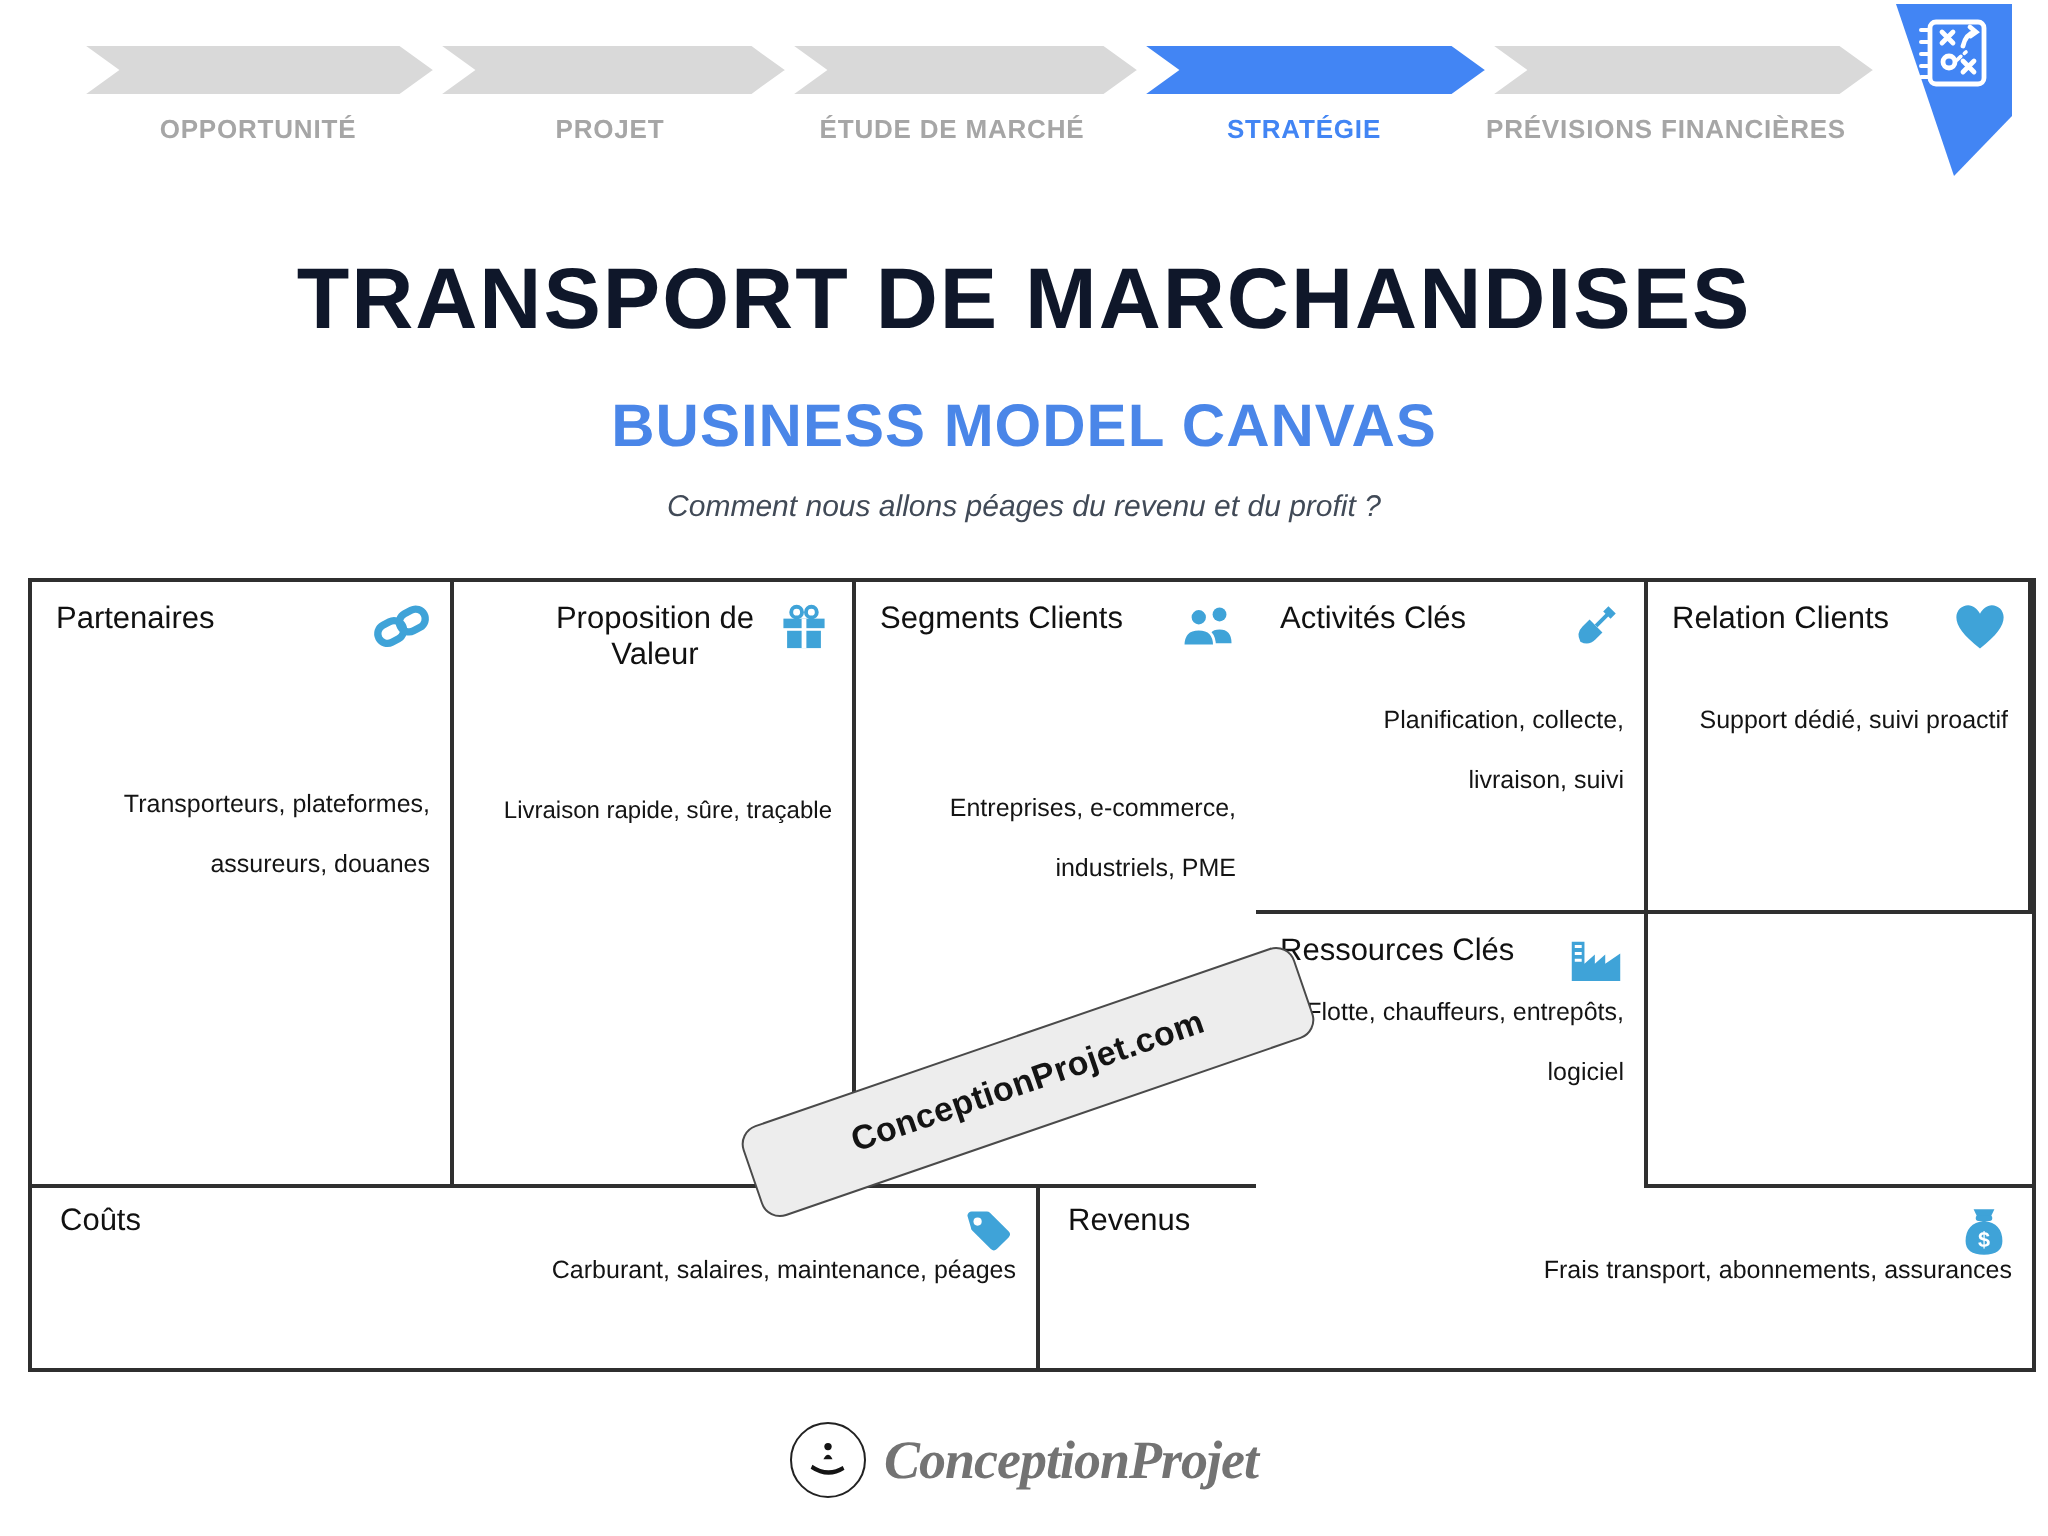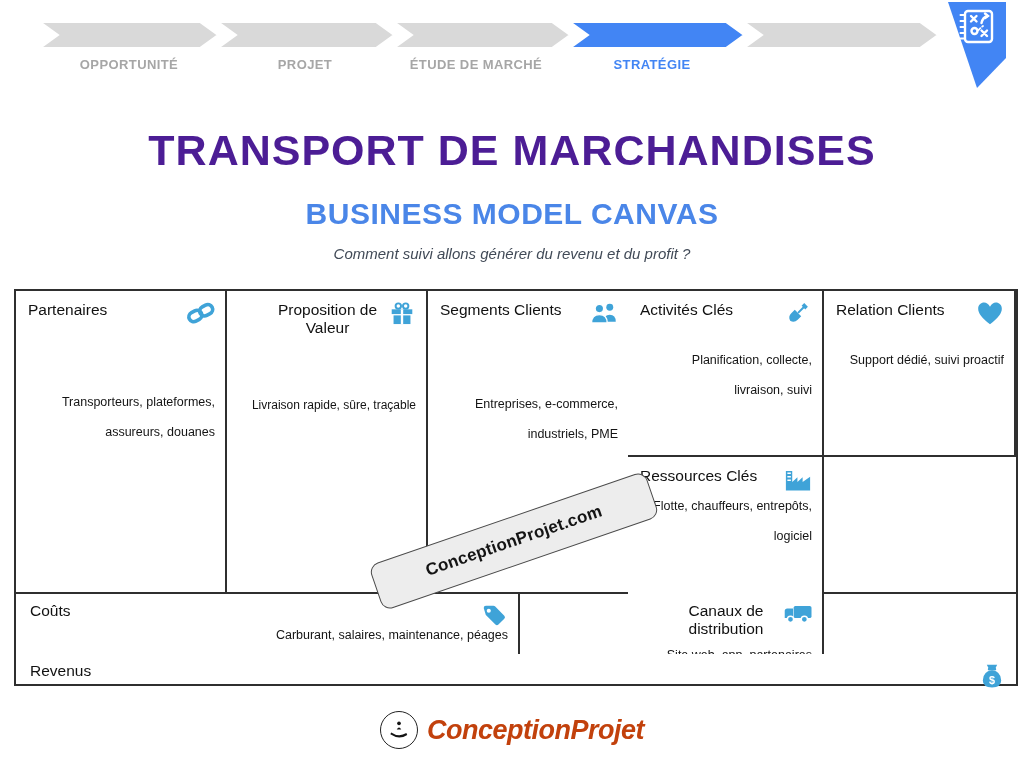--- a/index.html
+++ b/index.html
@@ -10,40 +10,40 @@
   .chevron-svg{position:absolute;left:38px;top:22px;}
   .chev{fill:#d9d9d9;stroke:#ffffff;stroke-width:2;}
   .chev.active{fill:#4285f4;}
   .step-label{position:absolute;top:57px;width:220px;text-align:center;
               font-size:13px;font-weight:bold;color:#a6a6a6;letter-spacing:.4px;}
   .step-label.active{color:#4285f4;}
   .badge{position:absolute;left:948px;top:2px;width:58px;height:88px;}
 
   
   .title{position:absolute;left:0;top:126px;width:1024px;text-align:center;
-         font-size:43px;font-weight:bold;color:#4c1d95;letter-spacing:1px;}
+         font-size:43px;font-weight:bold;color:#0f172a;letter-spacing:1px;}
   .subtitle{position:absolute;left:0;top:197px;width:1024px;text-align:center;
             font-size:30px;font-weight:bold;color:#4a86e8;letter-spacing:.5px;}
   .tagline{position:absolute;left:0;top:245px;width:1024px;text-align:center;
            font-size:15px;font-style:italic;color:#414a57;}
 
   
   .canvas{position:absolute;left:14px;top:289px;width:1004px;height:397px;
           border:2px solid #2f2f2f;box-sizing:border-box;background:#fff;}
   .top-grid{display:grid;grid-template-columns:211px 201px 200px 196px 192px;
             grid-template-rows:166px 135px;height:301px;}
   .cell{position:relative;padding:10px 10px 6px 12px;box-sizing:border-box;background:#fff;}
   .b-right{border-right:2px solid #2f2f2f;}
   .b-bottom{border-bottom:2px solid #2f2f2f;}
   .span2{grid-row:1 / span 2;}
   .cell-title{font-size:15.5px;color:#111;}
   .cell-title.centered{display:block;text-align:center;margin:0 auto;}
   .cell-icon{position:absolute;top:9px;right:9px;width:30px;height:26px;}
   .cell-body{font-size:12.5px;line-height:2.4;text-align:right;color:#141414;}
-  .bottom-row{display:flex;height:90px;border-top:2px solid #2f2f2f;flex-direction:column;}
+  .bottom-row{display:flex;height:90px;border-top:2px solid #2f2f2f;}
   .bcell{position:relative;padding:8px 10px 4px 14px;box-sizing:border-box;}
   .bcell .cell-body{margin-top:0;}
   .couts{width:504px;border-right:2px solid #2f2f2f;}
   .revenus{flex:1;}
 
   
   .m-partenaires{margin-top:68px;}
   .m-activites{margin-top:26px;}
   .m-proposition{margin-top:54px;font-size:12px;}
   .m-relation{margin-top:26px;}
@@ -57,58 +57,59 @@
   .watermark{position:absolute;left:368px;top:517px;width:290px;height:46px;
              background:#ededed;border:1.6px solid #4a4a4a;border-radius:10px;
              transform:rotate(-19deg);display:flex;align-items:center;justify-content:center;
              font-size:17px;font-weight:bold;color:#141414;z-index:5;letter-spacing:.2px;}
 
   
   .footer{position:absolute;left:0;top:711px;width:1024px;display:flex;
           align-items:center;justify-content:center;gap:9px;}
   .brand-circle{width:38px;height:38px;border:1.6px solid #222;border-radius:50%;
                 display:flex;align-items:center;justify-content:center;box-sizing:border-box;}
-  .brand-text{font-family:Liberation Sans, sans-serif;font-style:italic;font-weight:bold;
-              font-size:27px;color:#c2410c;letter-spacing:-.5px;}
+  .brand-text{font-family:Liberation Serif, serif;font-style:italic;font-weight:bold;
+              font-size:27px;color:#737373;letter-spacing:-.5px;}
 </style>
 </head>
 <body>
 
 <div class="page">
 
   <svg class="chevron-svg" width="904" height="26" viewBox="0 0 904 26">
     <polygon class="chev" points="2,0 162,0 180,13 162,26 2,26 20,13"></polygon>
     <polygon class="chev" points="180,0 338,0 356,13 338,26 180,26 198,13"></polygon>
     <polygon class="chev" points="356,0 514,0 532,13 514,26 356,26 374,13"></polygon>
     <polygon class="chev active" points="532,0 688,0 706,13 688,26 532,26 550,13"></polygon>
     <polygon class="chev" points="706,0 882,0 900,13 882,26 706,26 724,13"></polygon>
   </svg>
 
   <div class="step-label" style="left:19px;">OPPORTUNITÉ</div>
   <div class="step-label" style="left:195px;">PROJET</div>
   <div class="step-label" style="left:366px;">ÉTUDE DE MARCHÉ</div>
   <div class="step-label active" style="left:542px;">STRATÉGIE</div>
+  <div class="step-label" style="left:713px;width:240px;">PRÉVISIONS FINANCIÈRES</div>
 
   <svg class="badge" viewBox="0 0 58 88">
     <path d="M0 0 H58 V56 L29 86 Z" fill="#4285f4"></path>
     <g stroke="#fff" fill="none" stroke-width="2.4" stroke-linecap="round">
       <rect x="17" y="9" width="27" height="31" rx="3"></rect>
       <path d="M12.5 13 h4.5 M12.5 19 h4.5 M12.5 25 h4.5 M12.5 31 h4.5 M12.5 36.5 h4.5" stroke-width="2"></path>
       <path d="M23 14 l5.5 5.5 M28.5 14 L23 19.5"></path>
       <path d="M33.5 21 C34.5 16.5 37 14.5 39.5 14"></path>
       <path d="M37 11.5 l3 2.5 -2.8 2"></path>
       <circle cx="26.5" cy="29" r="3"></circle>
       <path d="M30.5 28 q2.5 -2.5 4.5 -4" stroke-dasharray="2.4 2.4" stroke-width="1.8"></path>
       <path d="M33.5 28.5 l5.5 5.5 M39 28.5 l-5.5 5.5"></path>
     </g>
   </svg>
 
   <div class="title">TRANSPORT DE MARCHANDISES</div>
   <div class="subtitle">BUSINESS MODEL CANVAS</div>
-  <div class="tagline">Comment suivi allons générer du revenu et du profit ?</div>
+  <div class="tagline">Comment nous allons péages du revenu et du profit ?</div>
 
   <div class="canvas">
     <div class="top-grid">
 
       <div class="cell b-right span2">
         <span class="cell-title">Partenaires</span>
         <svg class="cell-icon" viewBox="0 0 28 22">
           <g fill="none" stroke="#3fa3d8" stroke-width="3.4" transform="rotate(-28 14 11)">
             <rect x="1.8" y="6.5" width="12.5" height="9" rx="4.5"></rect>
             <rect x="13.2" y="6.5" width="12.5" height="9" rx="4.5"></rect>
@@ -200,20 +201,21 @@
       <div class="cell bcell revenus">
         <span class="cell-title">Revenus</span>
         <svg class="cell-icon" viewBox="0 0 22 24">
           <g fill="#3fa3d8">
             <path d="M7.8 4.8 L6.2 1.5 h9.6 L14.2 4.8 z"></path>
             <rect x="7.2" y="4.3" width="7.6" height="2.6" rx="1.2"></rect>
             <path d="M11 6.8 q8.5 1.2 8.5 9.4 q0 6.3 -8.5 6.3 q-8.5 0 -8.5 -6.3 q0 -8.2 8.5 -9.4 z"></path>
           </g>
           <text x="11" y="19" font-size="10" font-weight="bold" fill="#fff" text-anchor="middle" font-family="Liberation Sans, sans-serif">$</text>
         </svg>
+        <div class="cell-body">Frais transport, abonnements, assurances</div>
       </div>
     </div>
   </div>
 
   <div class="watermark">ConceptionProjet.com</div>
 
   <div class="footer">
     <span class="brand-circle">
       <svg width="26" height="26" viewBox="0 0 24 24">
         <g fill="#141414">

